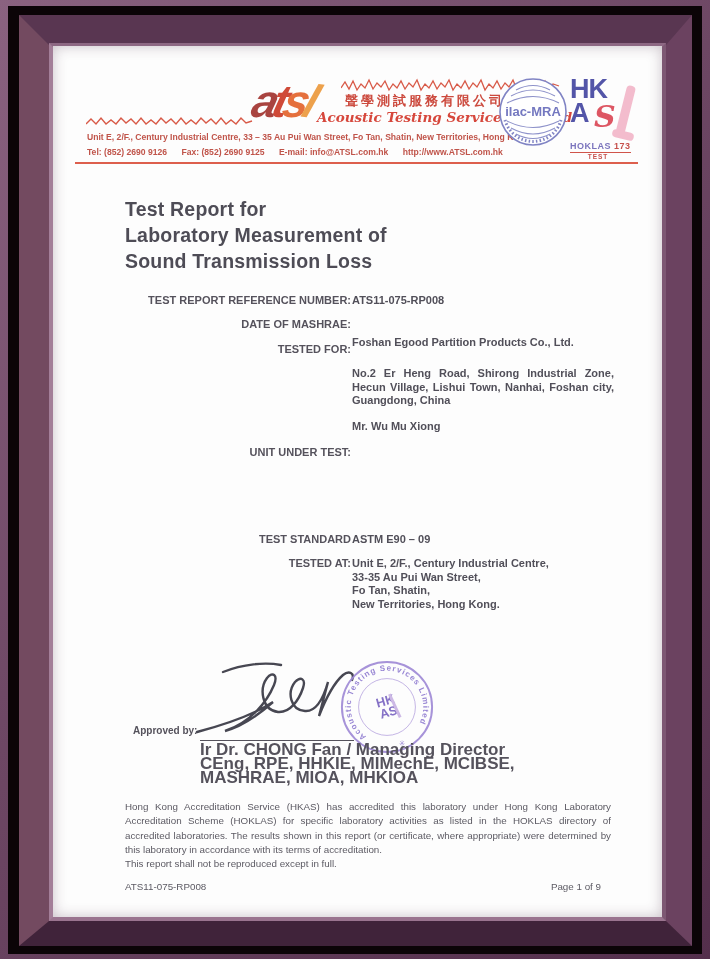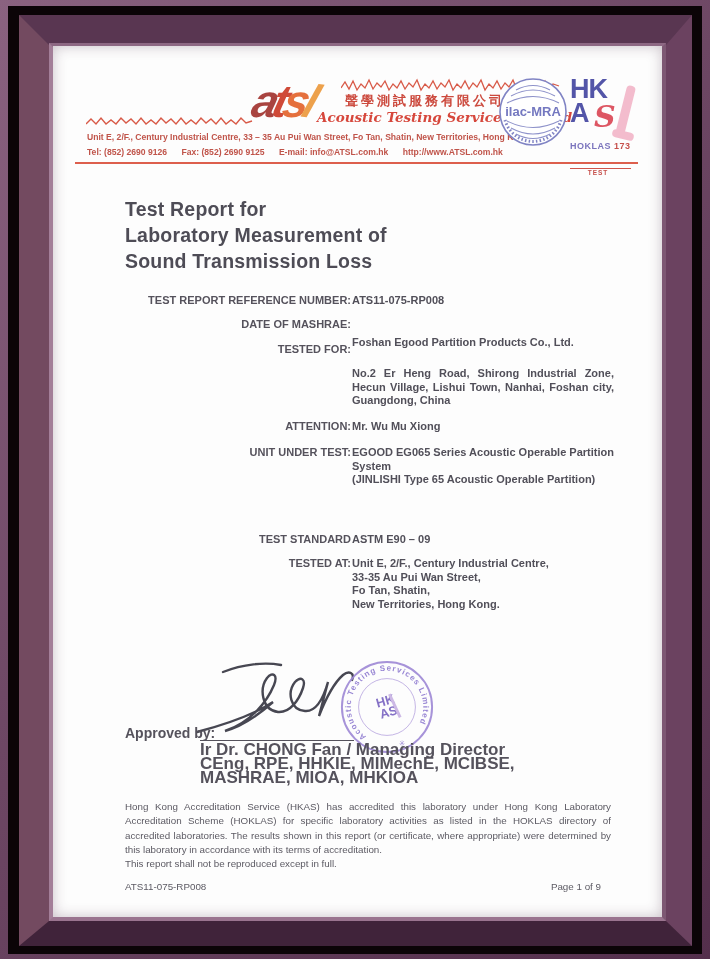--- a/index.html
+++ b/index.html
@@ -34,34 +34,34 @@
   .hkas-letters{position:relative;width:66px;height:58px;}
   .hkas-r1,.hkas-r2{font-weight:bold;font-size:27px;line-height:24px;letter-spacing:-1px;color:#5355a8;
                     font-family:"Liberation Sans",sans-serif;}
   .hkas-swoosh{position:absolute;right:6px;top:8px;width:9px;height:52px;background:#f3bccd;
                border-radius:4px;transform:rotate(14deg);}
   .hkas-foot{position:absolute;right:2px;bottom:-4px;width:22px;height:8px;background:#f3bccd;
              border-radius:4px;transform:rotate(14deg);}
   .hkas-s{position:absolute;left:24px;top:22px;font-family:"DejaVu Serif",serif;font-style:italic;
           font-weight:bold;font-size:30px;color:#dd5663;z-index:2;}
   .hoklas{margin-top:6px;font-size:9px;font-weight:bold;color:#7b74bd;border-bottom:1.5px solid #d0544a;
-          display:inline-block;padding-bottom:17px;letter-spacing:.5px;text-align:right;}
+          display:inline-block;padding-bottom:1px;letter-spacing:.5px;text-align:right;}
   .hoklas .num{color:#c6504c;}
   .hkas-test{font-size:6.5px;font-weight:bold;color:#c6504c;text-align:center;width:56px;letter-spacing:1px;}
   .red-rule{position:absolute;left:22px;top:116px;right:24px;height:2px;background:#dd5f4d;}
   
   .title{position:absolute;left:72px;top:150px;font-size:19.5px;font-weight:bold;color:#4e4c56;
          line-height:26px;white-space:pre-line;letter-spacing:.2px;}
   .lbl{position:absolute;left:72px;width:226px;font-size:11px;font-weight:bold;color:#55525c;line-height:13.5px;text-align:right;}
   .val{position:absolute;left:299px;width:262px;font-size:11px;font-weight:bold;color:#514f59;line-height:13.5px;}
   .pre{white-space:pre-line;}
   .just{text-align:justify;}
   .just p{margin:0;text-align:justify;}
   
-  .approved{position:absolute;left:72px;top:679px;font-size:14px;font-weight:bold;color:#55525c;}
+  .approved{position:absolute;left:80px;top:679px;font-size:10px;font-weight:bold;color:#55525c;}
   .sig-svg{position:absolute;left:140px;top:606px;}
   .sig-line{position:absolute;left:147px;top:694px;width:154px;border-top:1.6px solid #55525c;}
   .sig-name{position:absolute;left:147px;top:697px;font-size:17px;font-weight:bold;color:#55525c;
             line-height:14px;white-space:pre-line;}
   .stamp{position:absolute;left:285px;top:612px;opacity:.92;}
   
   .accred{position:absolute;left:72px;top:754px;width:486px;font-size:9.8px;color:#5c5a63;
           line-height:14.4px;text-align:justify;}
   .repro{position:absolute;left:72px;top:812px;font-size:9.8px;color:#5c5a63;}
   .bottom-row{position:absolute;left:72px;top:835px;width:476px;display:flex;
@@ -124,28 +124,23 @@
 
     <div class="lbl" style="top:248px">TEST REPORT REFERENCE NUMBER:</div>
     <div class="val" style="top:248px">ATS11-075-RP008</div>
 
     <div class="lbl" style="top:272px">DATE OF MASHRAE:</div>
 
     <div class="lbl" style="top:297px">TESTED FOR:</div>
     <div class="val" style="top:290px">Foshan Egood Partition Products Co., Ltd.</div>
     <div class="val just" style="top:321px">No.2 Er Heng Road, Shirong Industrial Zone, Hecun Village, Lishui Town, Nanhai, Foshan city, Guangdong, China</div>
 
-    <div class="lbl" style="top:374px">ATTENTION:</div>
     <div class="val" style="top:374px">Mr. Wu Mu Xiong</div>
 
     <div class="lbl" style="top:400px">UNIT UNDER TEST:</div>
-    <div class="val just" style="top:400px">
-      <p>EGOOD EG065 Series Acoustic Operable Partition System</p>
-      <p>(JINLISHI Type 65 Acoustic Operable Partition)</p>
-    </div>
 
     <div class="lbl" style="top:487px">TEST STANDARD</div>
     <div class="val" style="top:487px">ASTM E90 – 09</div>
 
     <div class="lbl" style="top:511px">TESTED AT:</div>
     <div class="val pre" style="top:511px">Unit E, 2/F., Century Industrial Centre,
 33-35 Au Pui Wan Street,
 Fo Tan, Shatin,
 New Territories, Hong Kong.</div>
 

